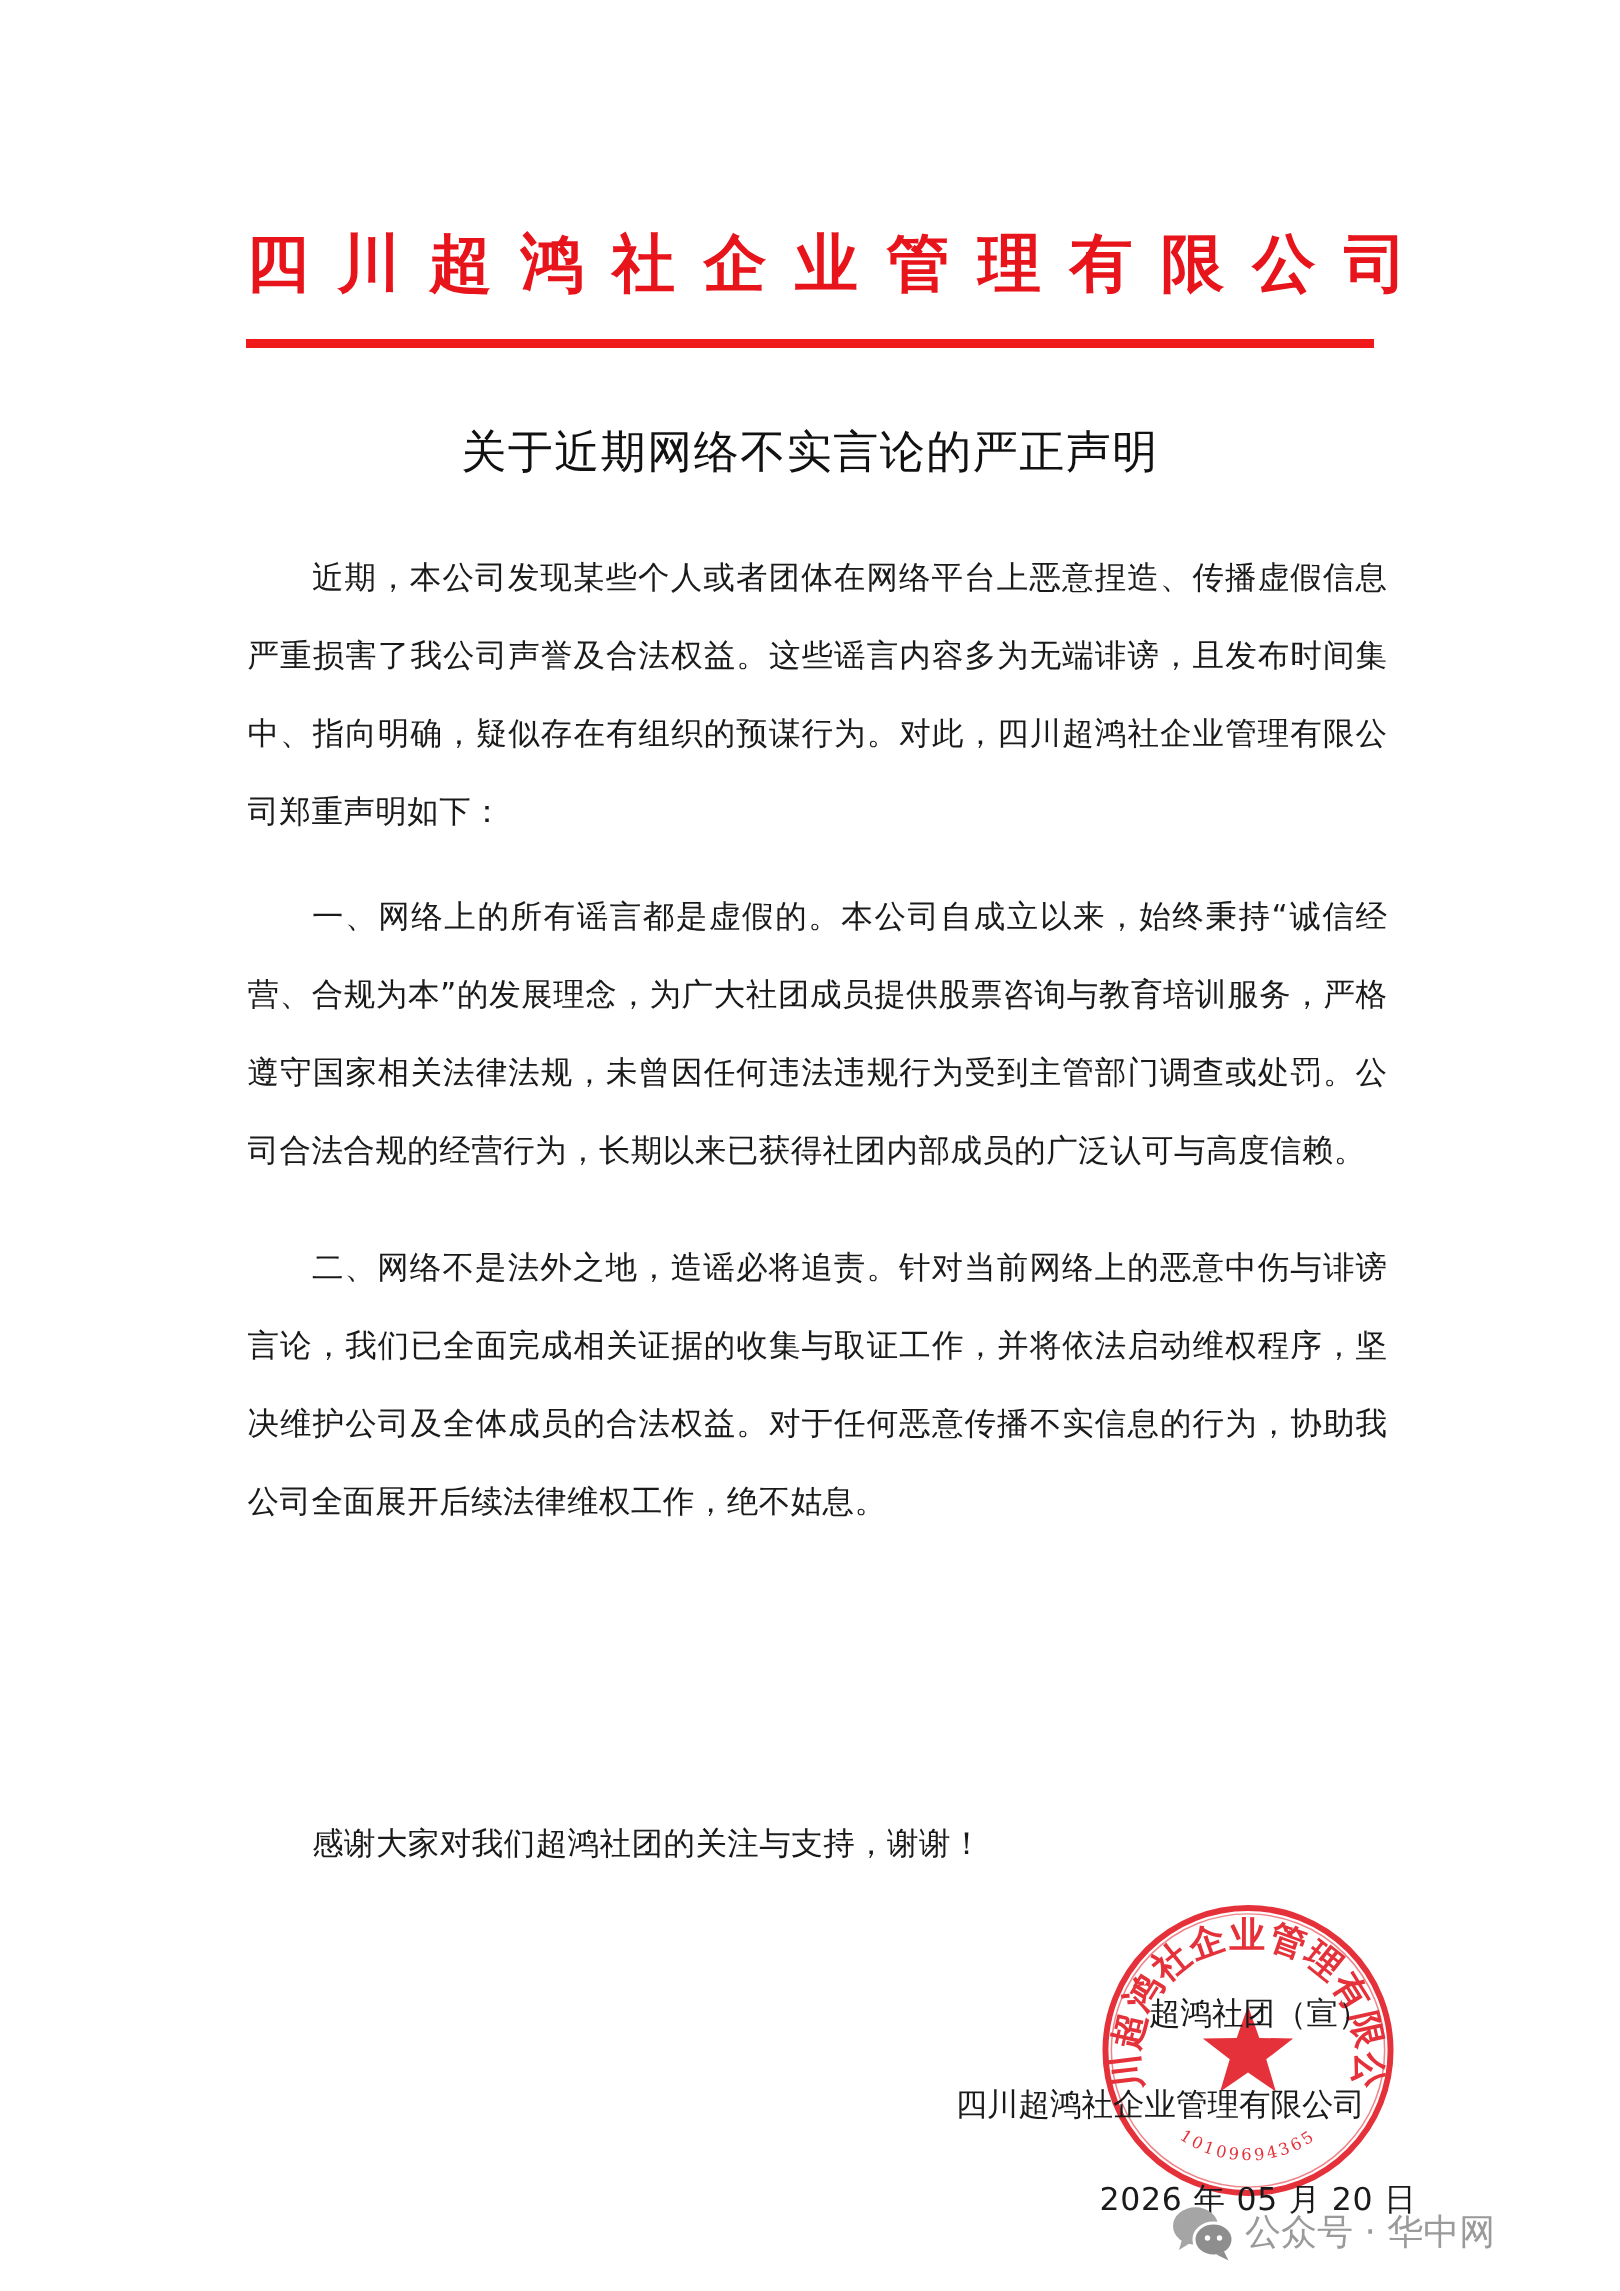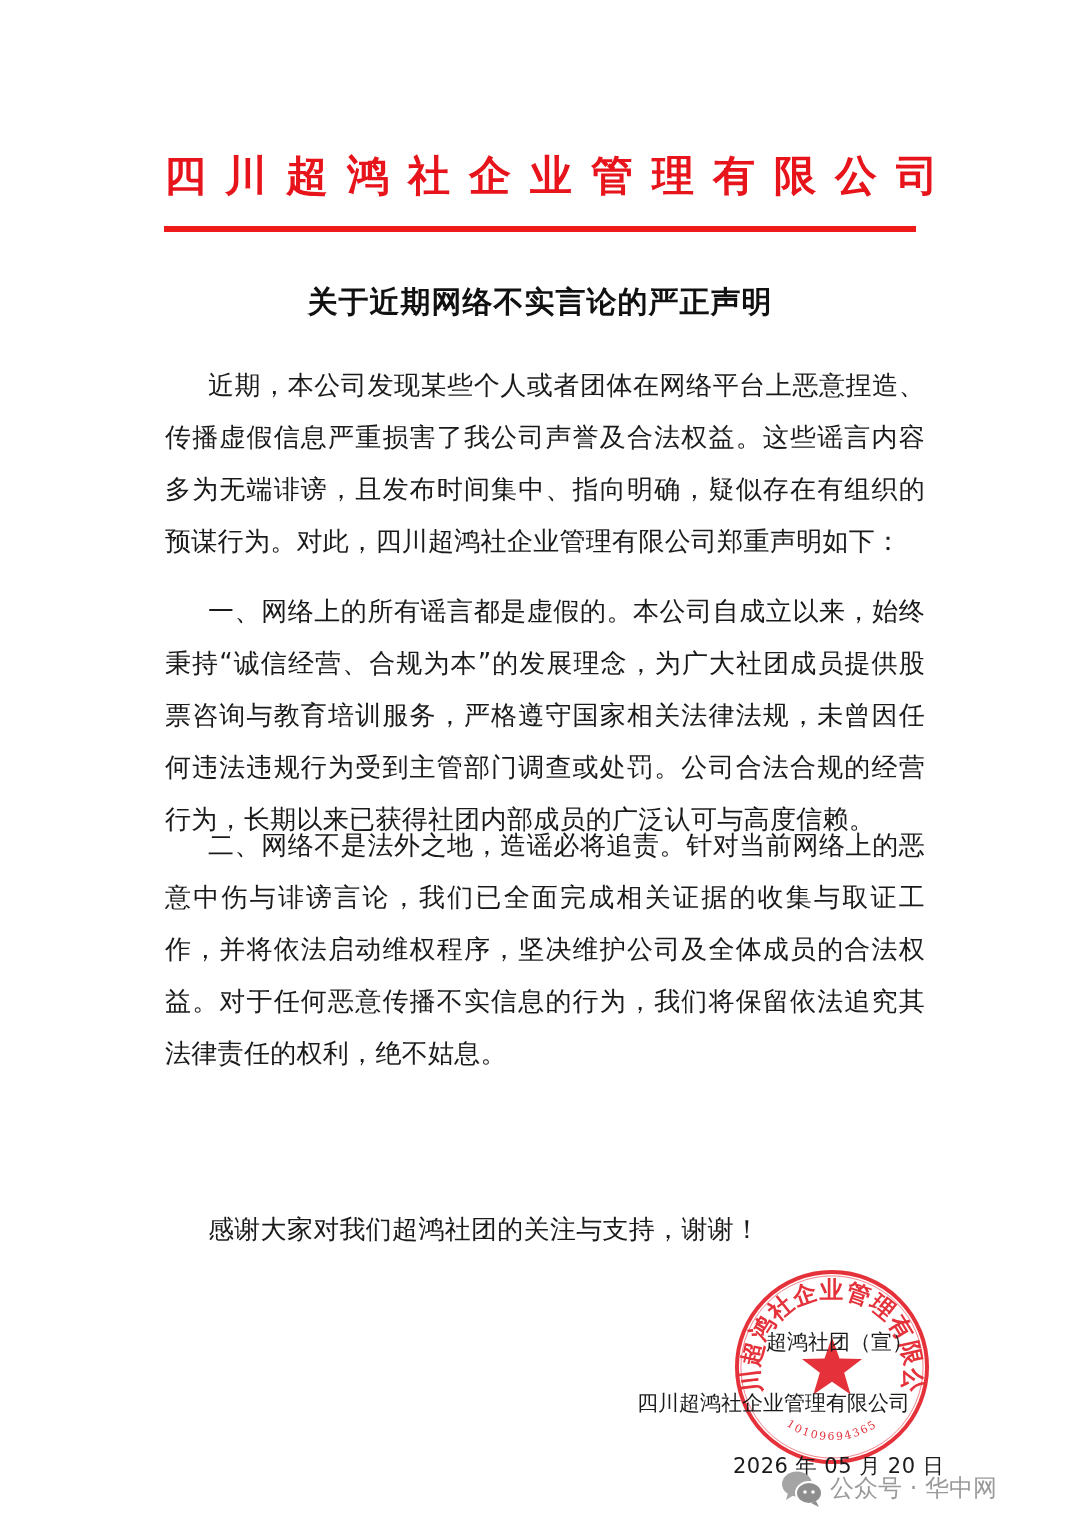--- a/index.html
+++ b/index.html
@@ -43,32 +43,32 @@
       height: 6px;
       background: #f01a1a;
     }
     .doc-title {
       position: absolute;
       left: 0;
       width: 1080px;
       top: 280px;
       text-align: center;
       font-size: 30px;
-      font-weight: bold;
+      font-weight: normal;
       line-height: 44px;
       color: #111;
       letter-spacing: 1px;
       padding-left: 0;
       box-sizing: border-box;
     }
     .body-text {
       position: absolute;
       left: 165px;
       width: 760px;
-      font-size: 26px;
+      font-size: 21px;
       line-height: 52px;
       color: #1a1a1a;
       text-align: justify;
       letter-spacing: 0.3px;
     }
     .body-text p {
       margin: 0;
       text-indent: 43px;
     }
     #para-intro { top: 359px; }
@@ -125,21 +125,21 @@
 
   <div class="body-text" id="para-intro">
     <p>近期，本公司发现某些个人或者团体在网络平台上恶意捏造、传播虚假信息严重损害了我公司声誉及合法权益。这些谣言内容多为无端诽谤，且发布时间集中、指向明确，疑似存在有组织的预谋行为。对此，四川超鸿社企业管理有限公司郑重声明如下：</p>
   </div>
 
   <div class="body-text" id="para-1">
     <p>一、网络上的所有谣言都是虚假的。本公司自成立以来，始终秉持“诚信经营、合规为本”的发展理念，为广大社团成员提供股票咨询与教育培训服务，严格遵守国家相关法律法规，未曾因任何违法违规行为受到主管部门调查或处罚。公司合法合规的经营行为，长期以来已获得社团内部成员的广泛认可与高度信赖。</p>
   </div>
 
   <div class="body-text" id="para-2">
-    <p>二、网络不是法外之地，造谣必将追责。针对当前网络上的恶意中伤与诽谤言论，我们已全面完成相关证据的收集与取证工作，并将依法启动维权程序，坚决维护公司及全体成员的合法权益。对于任何恶意传播不实信息的行为，我们将保留依法追究其法律责任的权利，绝不姑息。</p>
+    <p>二、网络不是法外之地，造谣必将追责。针对当前网络上的恶意中伤与诽谤言论，我们已全面完成相关证据的收集与取证工作，并将依法启动维权程序，坚决维护公司及全体成员的合法权益。对于任何恶意传播不实信息的行为，协助我公司全面展开后续法律维权工作，绝不姑息。</p>
   </div>
 
 
   <div class="body-text" id="para-thanks">
     <p>感谢大家对我们超鸿社团的关注与支持，谢谢！</p>
   </div>
 
   <svg class="seal" viewBox="0 0 200 200" xmlns="http://www.w3.org/2000/svg">
     <defs>
       <path id="seal-arc-top" d="M 30 128 A 74 74 0 1 1 170 128"></path>

